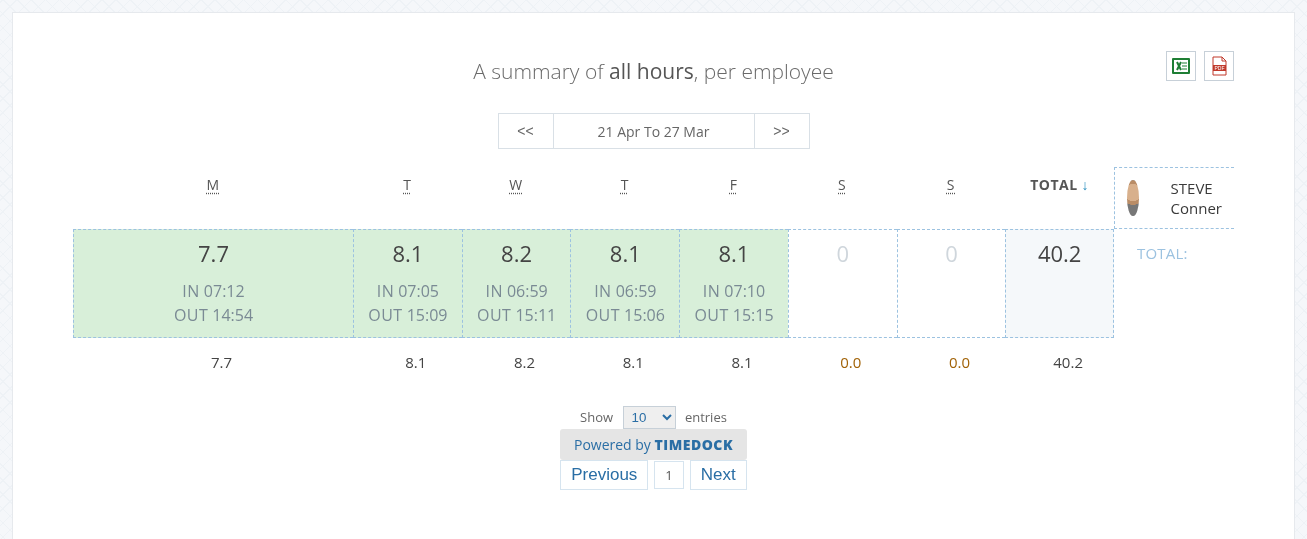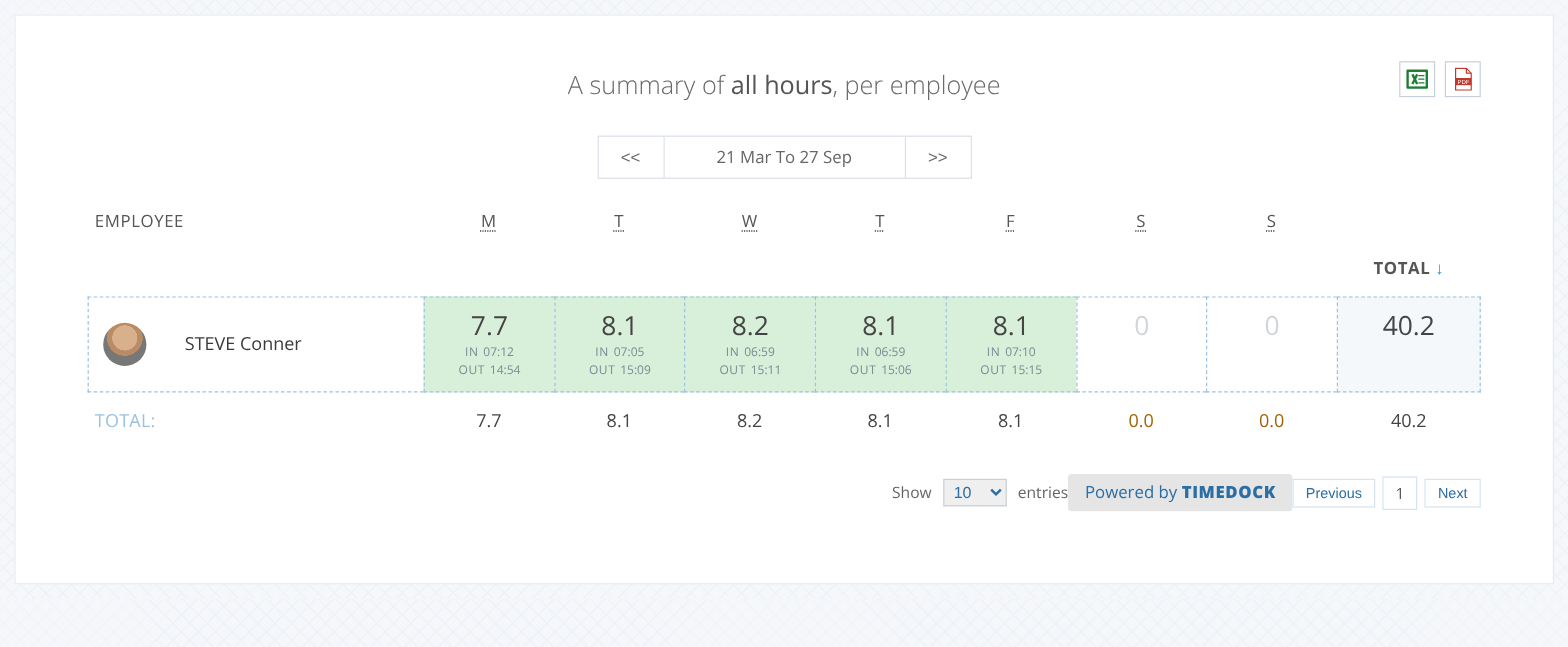--- a/index.html
+++ b/index.html
@@ -34,54 +34,54 @@
   .date-nav .range { width: 200px; border-left: none; border-right: none; }
 
   .grid {
     display: grid;
     grid-template-columns: 280px repeat(7, 1fr) 120px;
     align-items: stretch;
   }
   .hcell { text-align: center; padding: 8px 0 14px; color: #555; font-size: 14px; letter-spacing: .5px; }
   .hcell.emp { text-align: left; padding-left: 6px; font-size: 14px; }
   .hcell .abbr { text-decoration: underline dotted; text-underline-offset: 3px; }
-  .hcell.total { font-weight: 700; margin-top: 39px; }
+  .hcell.total { font-weight: 700; }
   .sort-icon { color: #2b8fbf; margin-left: 4px; }
 
   .row { display: contents; }
   .cell {
     border: 1px dashed #9cc2e0; border-right: none;
     padding: 8px 4px 10px; text-align: center;
   }
   .cell:last-child { border-right: 1px dashed #9cc2e0; }
   .cell.emp {
     text-align: left; padding: 10px 12px; display: flex; align-items: center; gap: 32px;
   }
   .avatar {
     width: 36px; height: 36px; border-radius: 50%; background: radial-gradient(circle at 50% 35%, #d8b08c 35%, #b98c66 36% 50%, #777 51%);
   }
   .emp-name { color: #3a3a3a; font-size: 15px; }
   .cell.day.worked { background: #d8efd9; }
   .hours { font-size: 22px; color: #444; font-weight: 400; }
   .hours.zero { color: #cfd6dc; }
-  .inout-wrap { margin-top: 0; font-size: 10px; color: #7a8a94; line-height: 1.5; }
+  .inout-wrap { margin-top: 11px; font-size: 16px; color: #7a8a94; line-height: 1.5; }
   .inout-wrap .lbl { letter-spacing: .5px; margin-right: 4px; }
   .cell.total { background: #f5f8fa; }
   .cell.total .hours { font-weight: 500; }
 
-  .trow .tcell { text-align: center; padding: 14px 0 6px; font-size: 15px; color: #444; }
+  .trow .tcell { text-align: center; padding: 14px 0 6px; font-size: 15px; color: #444; margin-left: 17px; }
   .trow .lbl { text-align: left; color: #9cc2e0; padding-left: 6px; letter-spacing: .2px; }
   .trow .wk { color: #a16207; }
 
-  .footer { display: flex; align-items: center; justify-content: flex-end; margin-top: 28px; font-size: 13px; color: #666; }
+  .footer { display: flex; align-items: center; justify-content: flex-start; margin-top: 28px; font-size: 13px; color: #666; flex-direction: column; }
   .show-entries select { border: 1px solid #c7d0d8; padding: 2px 4px; margin: 0 6px; color: #2a6ea5; }
   .powered { color: #2a6ea5; font-size: 14px; background:#e5e5e5; padding:6px 14px; border-radius:3px;}
   .powered .brand { font-weight: 800; letter-spacing: .5px; }
   .pager { display: flex; gap: 6px; align-items: center; }
-  .pager .pg-btn { border: 1px solid #d6e4ef; color: #2a6ea5; padding: 4px 10px; background:#fff; cursor:pointer; font-size:12px;}
+  .pager .pg-btn { border: 1px solid #d6e4ef; color: #2a6ea5; padding: 4px 10px; background:#fff; cursor:pointer; font-size:17px;}
   .pager .pg-num { border: 1px solid #d6e4ef; padding: 4px 10px; background:#fff; color:#555;}
 </style>
 </head>
 <body>
 
 <div class="card">
 
   <div class="export">
     <button class="export-btn" title="Excel">
       <svg width="20" height="20" viewBox="0 0 20 20">
@@ -100,27 +100,26 @@
       </svg>
     </button>
   </div>
 
   <p class="subtitle">
     <span>A summary of </span><b>all hours</b><span>, per employee</span>
   </p>
 
   <div class="date-nav">
     <button class="arrow">&lt;&lt;</button>
-    <div class="range">21 Mar To 27 Sep</div>
+    <div class="range">21 Apr To 27 Mar</div>
     <button class="arrow">&gt;&gt;</button>
   </div>
 
   <div class="grid">
 
-    <div class="hcell emp">EMPLOYEE</div>
     <div class="hcell"><span class="abbr">M</span></div>
     <div class="hcell"><span class="abbr">T</span></div>
     <div class="hcell"><span class="abbr">W</span></div>
     <div class="hcell"><span class="abbr">T</span></div>
     <div class="hcell"><span class="abbr">F</span></div>
     <div class="hcell"><span class="abbr">S</span></div>
     <div class="hcell"><span class="abbr">S</span></div>
     <div class="hcell total">
       <span>TOTAL</span><span class="sort-icon">↓</span>
     </div>

